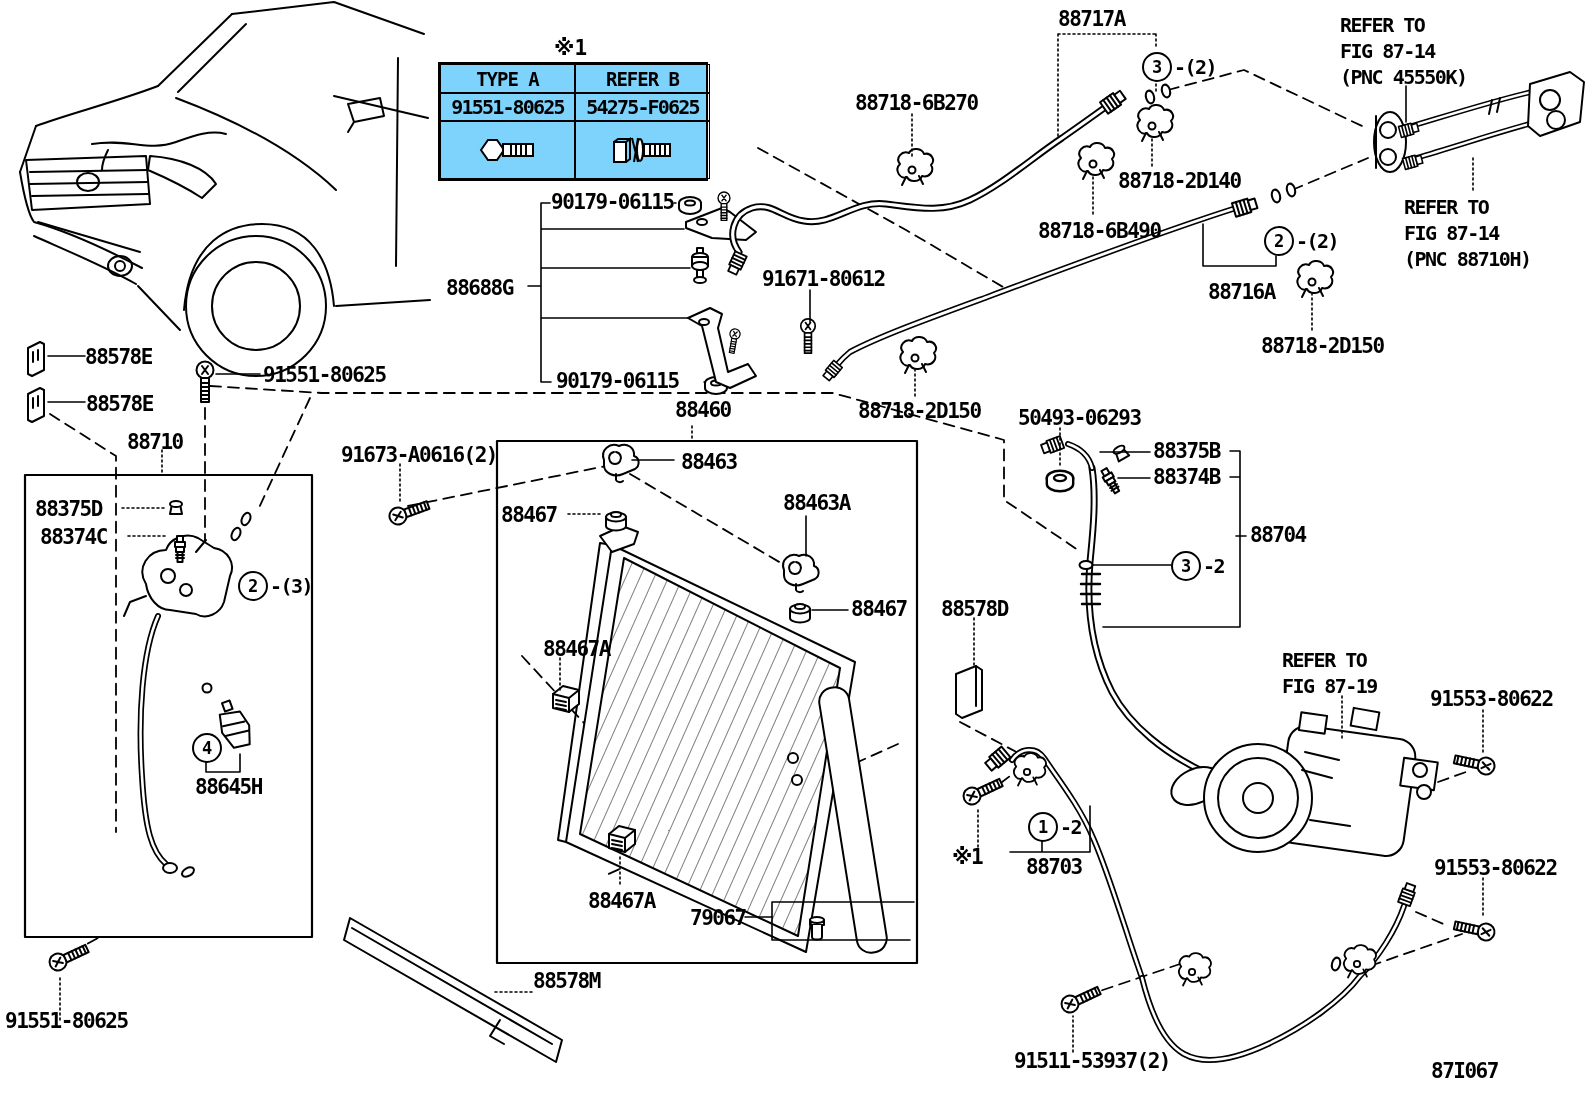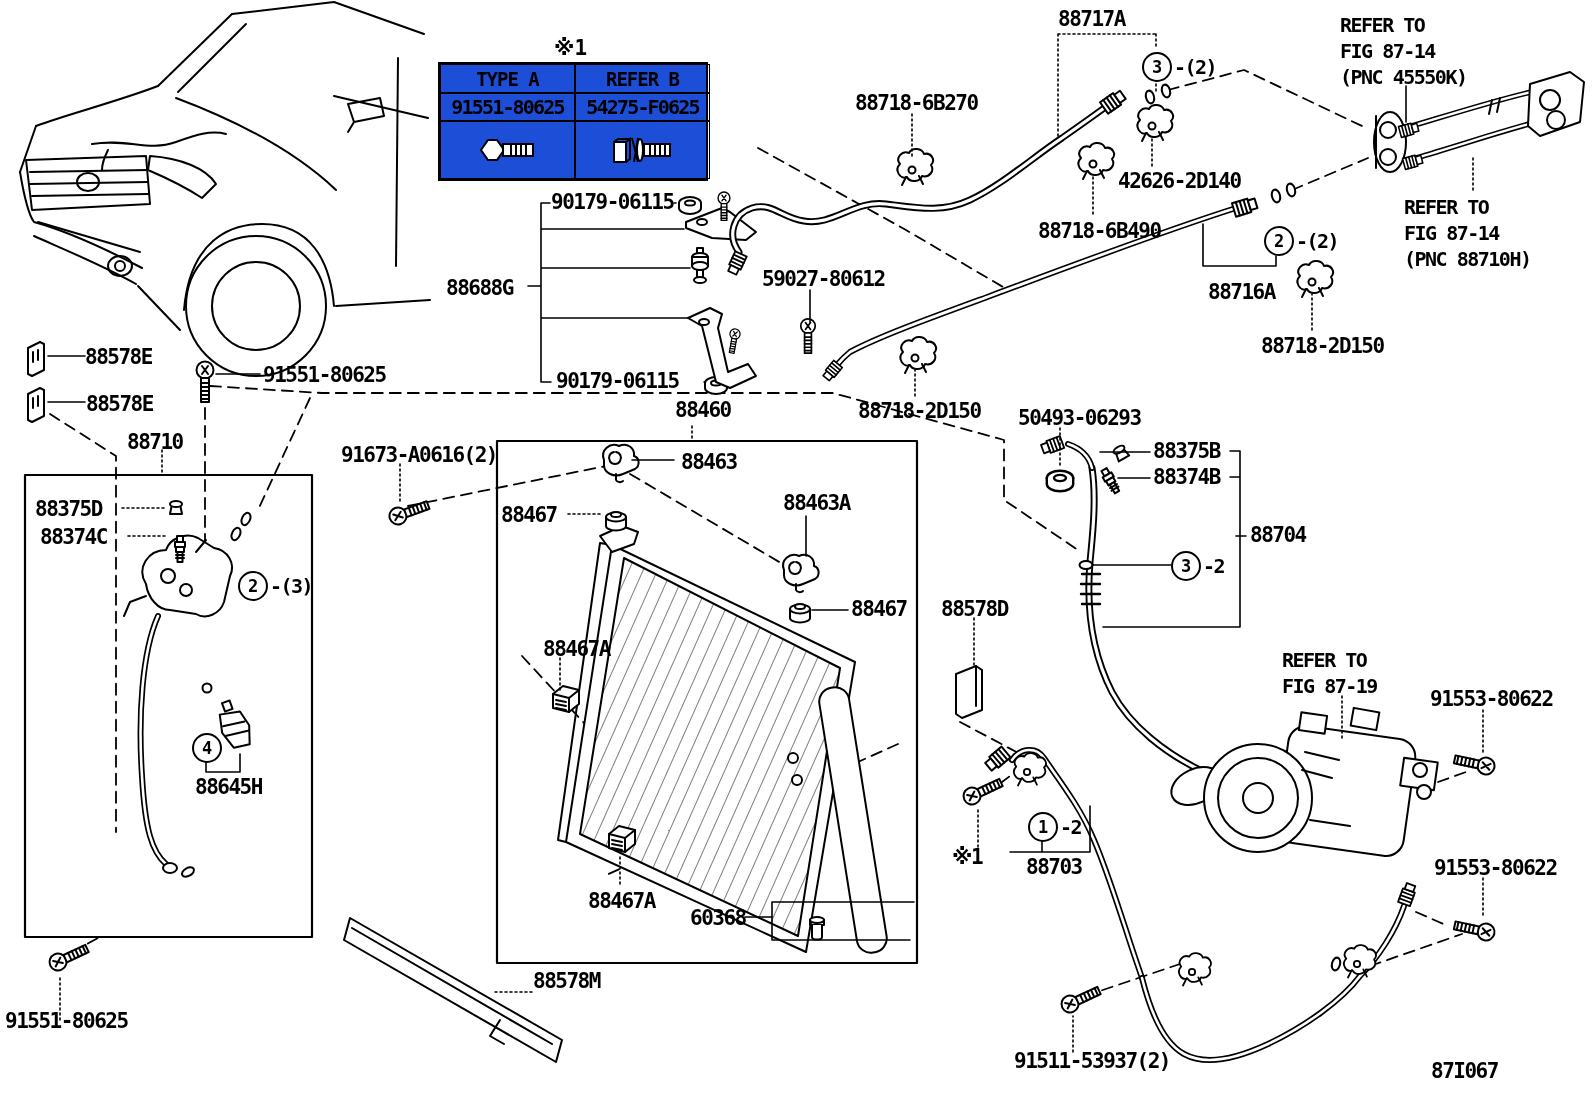--- a/index.html
+++ b/index.html
@@ -10,21 +10,21 @@
   .lbl{position:absolute;font-weight:bold;font-size:21px;letter-spacing:-1.5px;
        white-space:nowrap;line-height:22px;color:#000}
   .callout{position:absolute;display:flex;align-items:center;gap:2px}
   .cnum{width:26px;height:26px;border:2.2px solid #000;border-radius:50%;background:#fff;
         display:flex;align-items:center;justify-content:center;
         font-weight:bold;font-size:17px}
   .cqty{font-weight:bold;font-size:20px;letter-spacing:-1.5px}
   .refer{position:absolute;font-weight:bold;font-size:20px;letter-spacing:-1.5px;line-height:26px;white-space:nowrap}
   .typebox{position:absolute;left:438px;top:36px;width:270px}
   .tnote{font-weight:bold;font-size:21px;margin-left:116px;height:26px}
-  .tgrid{display:grid;grid-template-columns:135px 135px;border:2px solid #000;background:#1d4ed8}
+  .tgrid{display:grid;grid-template-columns:135px 135px;border:2px solid #000;background:#7dd3fc}
   .tgrid>div{border:1px solid #000;display:flex;align-items:center;justify-content:center}
   .th{height:27px;font-weight:bold;font-size:19px;letter-spacing:-1px}
   .tc{height:26px;font-weight:bold;font-size:20px;letter-spacing:-1.8px}
   .ti{height:56px}
 </style>
 </head>
 <body>
 
 <div class="stage">
 
@@ -373,27 +373,27 @@
         <ellipse cx="32" cy="22" rx="3" ry="11"></ellipse>
         <rect x="36" y="16" width="26" height="12"></rect>
         <path d="M42,16 v12 M47,16 v12 M52,16 v12 M57,16 v12" fill="none"></path>
       </svg>
     </div>
   </div>
 </div>
 
 <div class="lbl" style="left:1058px;top:8px">88717A</div>
 <div class="lbl" style="left:855px;top:92px">88718-6B270</div>
-<div class="lbl" style="left:1118px;top:170px">42626-2D140</div>
+<div class="lbl" style="left:1118px;top:170px">88718-2D140</div>
 <div class="lbl" style="left:1038px;top:220px">88718-6B490</div>
 <div class="lbl" style="left:1208px;top:281px">88716A</div>
 <div class="lbl" style="left:1261px;top:335px">88718-2D150</div>
 <div class="lbl" style="left:551px;top:191px">90179-06115</div>
 <div class="lbl" style="left:446px;top:277px">88688G</div>
-<div class="lbl" style="left:762px;top:268px">59027-80612</div>
+<div class="lbl" style="left:762px;top:268px">91671-80612</div>
 <div class="lbl" style="left:556px;top:370px">90179-06115</div>
 <div class="lbl" style="left:85px;top:346px">88578E</div>
 <div class="lbl" style="left:86px;top:393px">88578E</div>
 <div class="lbl" style="left:263px;top:364px">91551-80625</div>
 <div class="lbl" style="left:675px;top:399px">88460</div>
 <div class="lbl" style="left:858px;top:400px">88718-2D150</div>
 <div class="lbl" style="left:1018px;top:407px">50493-06293</div>
 <div class="lbl" style="left:127px;top:431px">88710</div>
 <div class="lbl" style="left:341px;top:444px">91673-A0616(2)</div>
 <div class="lbl" style="left:681px;top:451px">88463</div>
@@ -405,21 +405,21 @@
 <div class="lbl" style="left:783px;top:492px">88463A</div>
 <div class="lbl" style="left:1250px;top:524px">88704</div>
 <div class="lbl" style="left:851px;top:598px">88467</div>
 <div class="lbl" style="left:941px;top:598px">88578D</div>
 <div class="lbl" style="left:543px;top:638px">88467A</div>
 <div class="lbl" style="left:1430px;top:688px">91553-80622</div>
 <div class="lbl" style="left:195px;top:776px">88645H</div>
 <div class="lbl" style="left:1026px;top:856px">88703</div>
 <div class="lbl" style="left:952px;top:846px">※1</div>
 <div class="lbl" style="left:588px;top:890px">88467A</div>
-<div class="lbl" style="left:690px;top:907px">60368</div>
+<div class="lbl" style="left:690px;top:907px">79067</div>
 <div class="lbl" style="left:1434px;top:857px">91553-80622</div>
 <div class="lbl" style="left:533px;top:970px">88578M</div>
 <div class="lbl" style="left:5px;top:1010px">91551-80625</div>
 <div class="lbl" style="left:1014px;top:1050px">91511-53937(2)</div>
 <div class="lbl" style="left:1431px;top:1060px">87I067</div>
 
 <div class="callout" style="left:1142px;top:52px">
   <span class="cnum">3</span>
   <span class="cqty">-(2)</span>
 </div>

